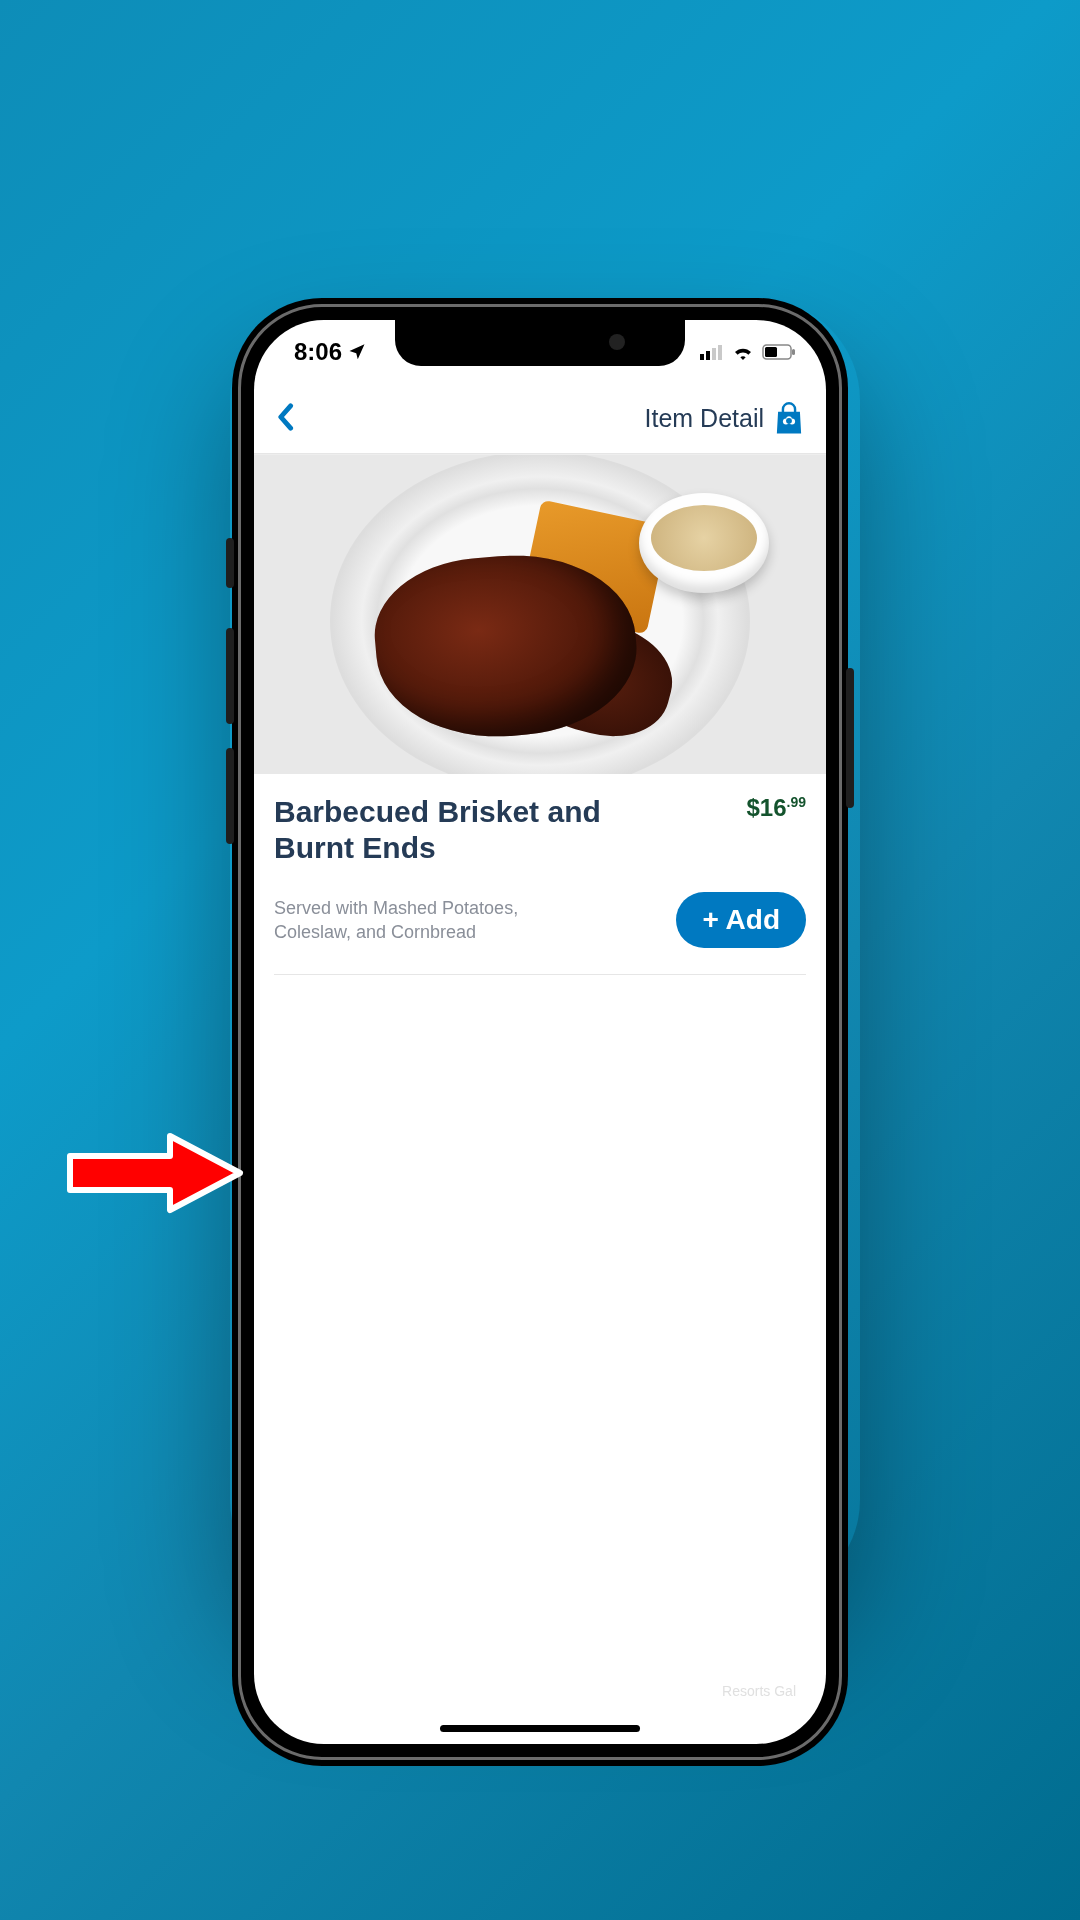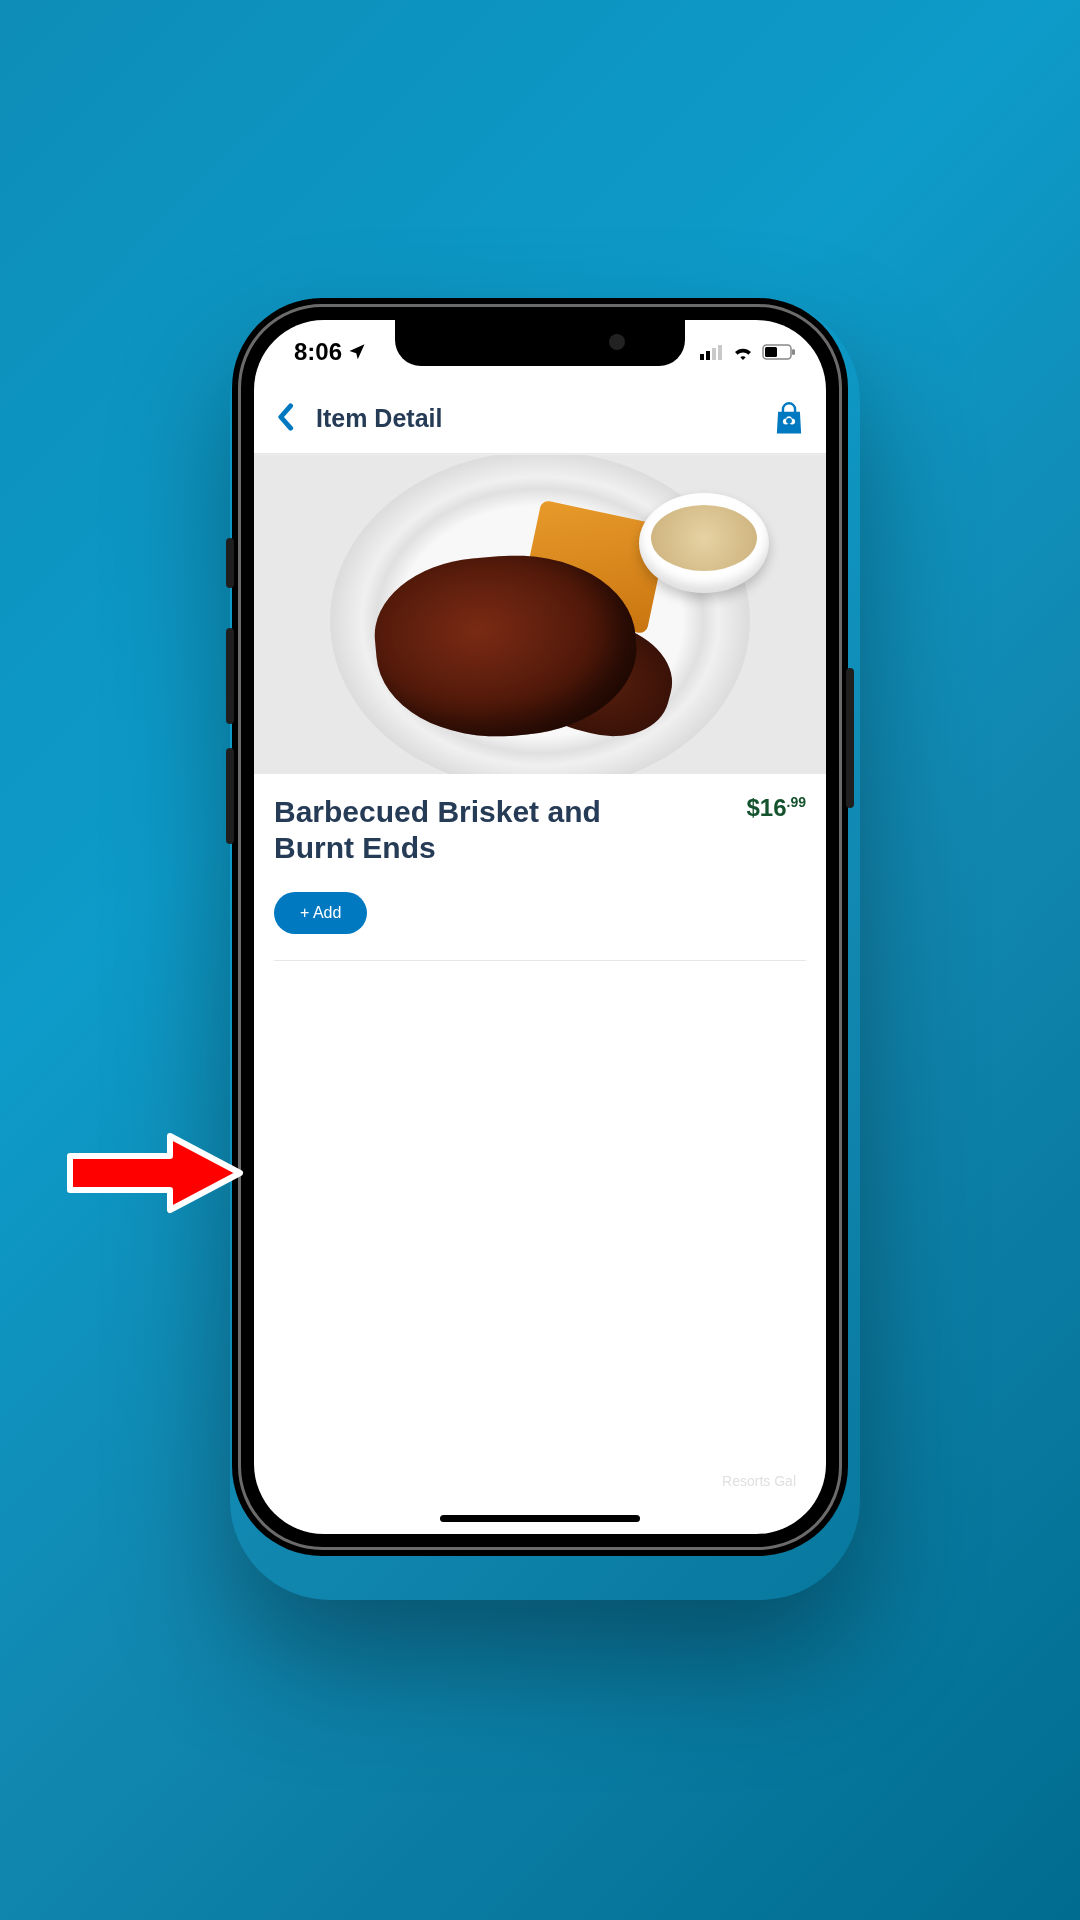--- a/index.html
+++ b/index.html
@@ -18,21 +18,21 @@
     width: 630px;
     height: 1300px;
     border-radius: 100px;
     box-shadow: 0 60px 120px rgba(0,0,0,0.35);
   }
   .phone {
     position: absolute;
     left: 232px;
     top: 298px;
     width: 616px;
-    height: 1258px;
+    height: 1468px;
     background: #000;
     border-radius: 90px;
     padding: 22px;
   }
   .phone-ring {
     position: absolute;
     inset: 6px;
     border-radius: 84px;
     border: 3px solid #6b6b6b;
     pointer-events: none;
@@ -88,23 +88,23 @@
   .nav-bar {
     height: 70px;
     display: flex;
     align-items: center;
     justify-content: space-between;
     padding: 0 22px;
     border-bottom: 1px solid #e6e6e6;
   }
   .nav-title {
     flex: 1;
-    text-align: left;
+    text-align: right;
     font-size: 25px;
-    font-weight: 700;
+    font-weight: 400;
     color: #253b56;
   }
   .back-btn {
     width: 40px;
     color: #0079c1;
     font-size: 34px;
     font-weight: 700;
     line-height: 1;
   }
   .bag-btn { width: 40px; display: flex; justify-content: flex-end; }
@@ -187,22 +187,22 @@
     font-size: 18px;
     color: #8a8f99;
     line-height: 1.35;
     max-width: 320px;
   }
   .add-btn {
     background: #0079c1;
     color: #fff;
     border-radius: 30px;
     padding: 12px 26px;
-    font-size: 16px;
-    font-weight: 400;
+    font-size: 28px;
+    font-weight: 700;
     white-space: nowrap;
   }
   .qty-section { padding: 24px 0 30px 0; border-bottom: 1px solid #e6e6e6; }
   .qty-label { font-size: 22px; color: #253b56; margin-bottom: 24px; }
   .qty-controls { display: flex; align-items: center; gap: 34px; padding-left: 4px; }
   .qty-btn {
     width: 52px; height: 52px;
     border: 2.5px solid #0079c1;
     border-radius: 50%;
     display: flex; align-items: center; justify-content: center;
@@ -317,20 +317,21 @@
 
     <div class="content">
       <div class="title-row">
         <div class="item-title">Barbecued Brisket and Burnt Ends</div>
         <div class="price">
           <span>$16</span><sup>.99</sup>
         </div>
       </div>
 
       <div class="desc-row">
+        <div class="desc">Served with Mashed Potatoes, Coleslaw, and Cornbread</div>
         <div class="add-btn">+ Add</div>
       </div>
 
     </div>
 
     <div class="watermark">Resorts Gal</div>
     <div class="home-indicator"></div>
   </div>
 </div>
 

